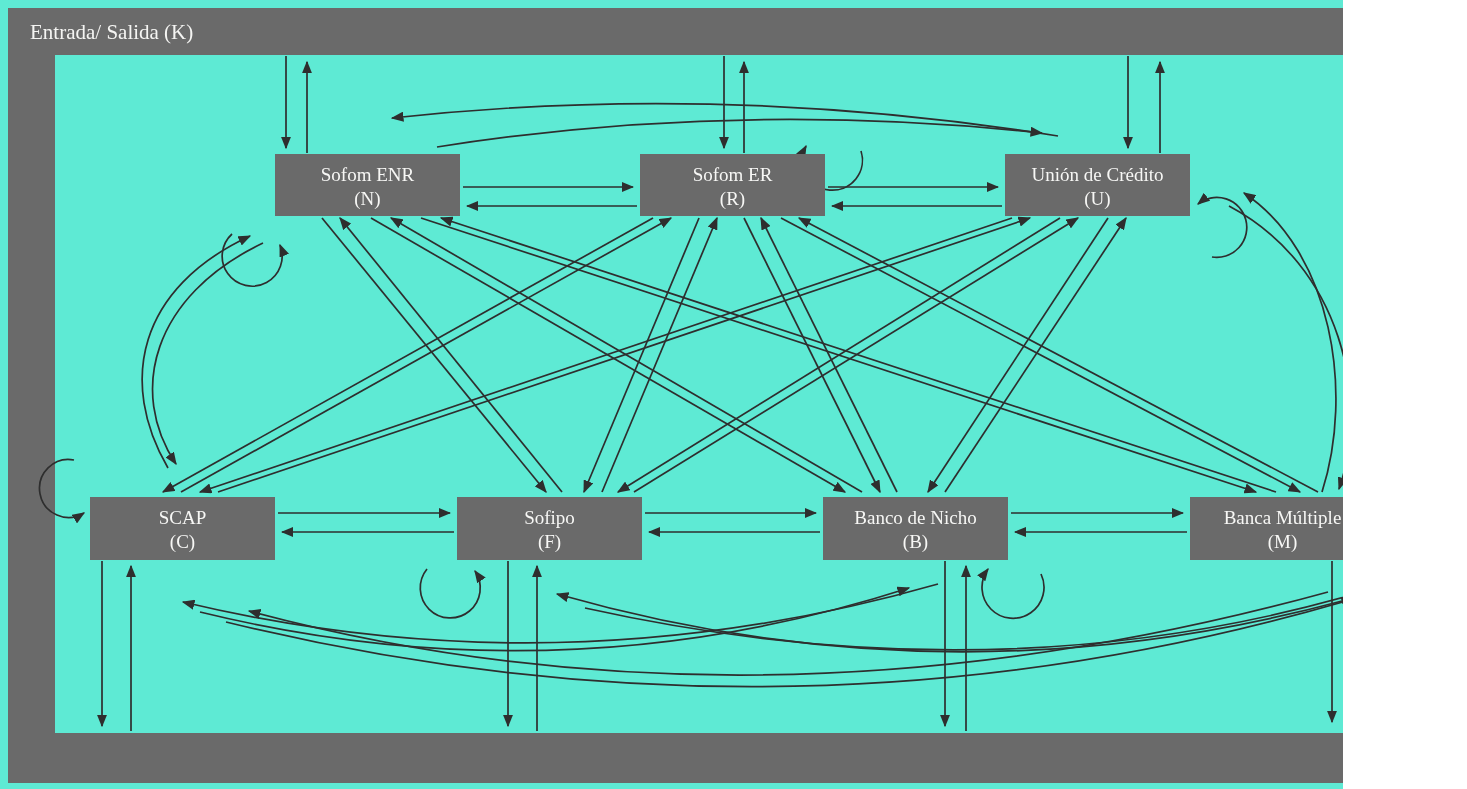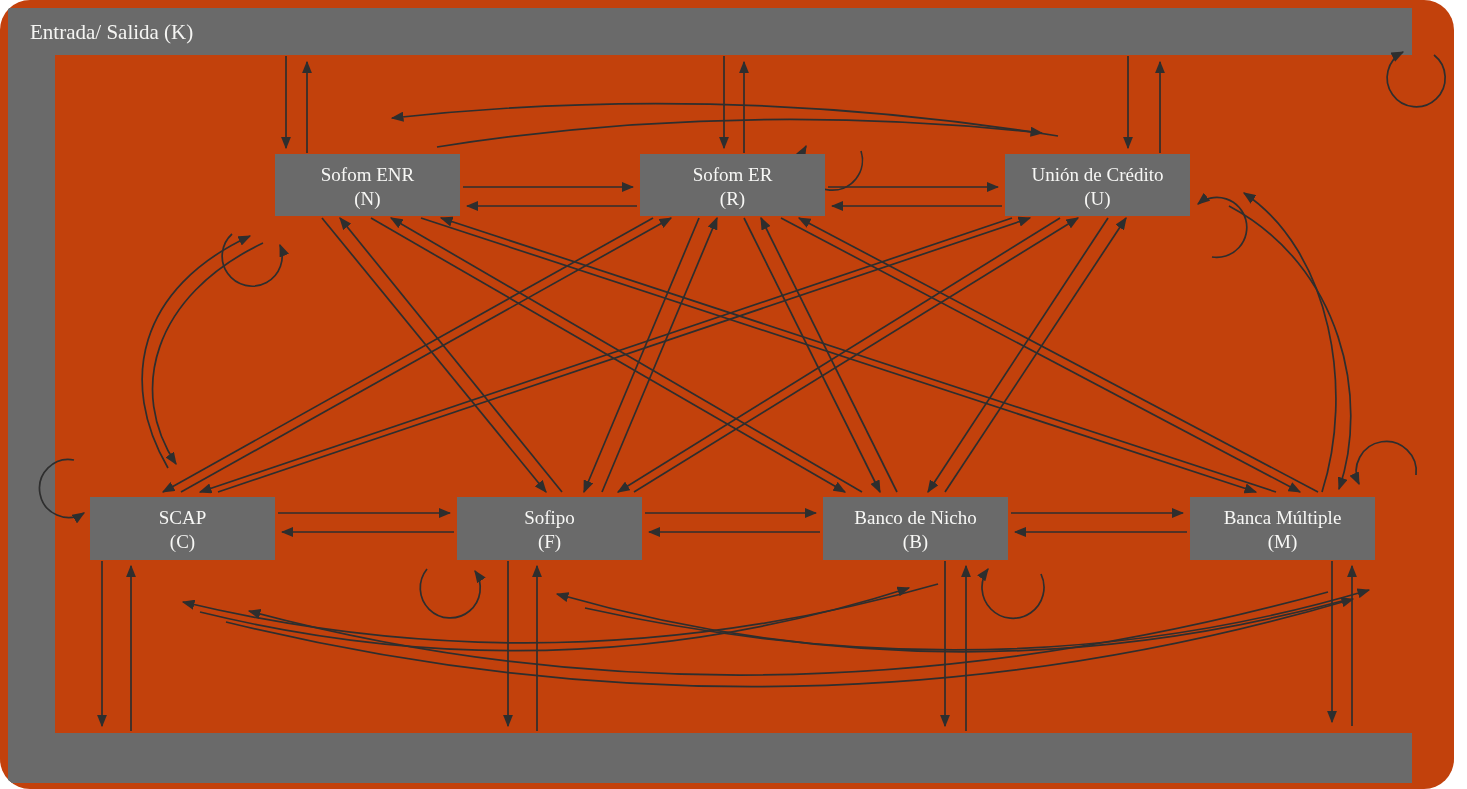--- a/index.html
+++ b/index.html
@@ -1,17 +1,17 @@
 <!DOCTYPE html>
 <html><head>
 <meta charset="utf-8">
 <style>
   html,body{margin:0;padding:0;background:#ffffff;}
-  #stage{position:relative;width:1454px;height:789px;background:#c2410c;overflow:hidden;
-         font-family:"Liberation Serif","DejaVu Serif",serif;border-radius:30px;}
+  #stage{position:relative;width:1343px;height:789px;background:#5eead4;overflow:hidden;
+         font-family:"Liberation Serif","DejaVu Serif",serif;}
   svg{position:absolute;left:0;top:0;}
   .node-label{font-family:"Liberation Serif","DejaVu Serif",serif;}
 </style>
 </head>
 <body>
 
 <div id="stage">
   <svg id="diagram" width="1467" height="789" viewBox="0 0 1467 789">
     <defs>
       <marker id="arrowhead" viewBox="0 0 10 8" refX="9" refY="4" markerWidth="7.5" markerHeight="6" orient="auto-start-reverse">

